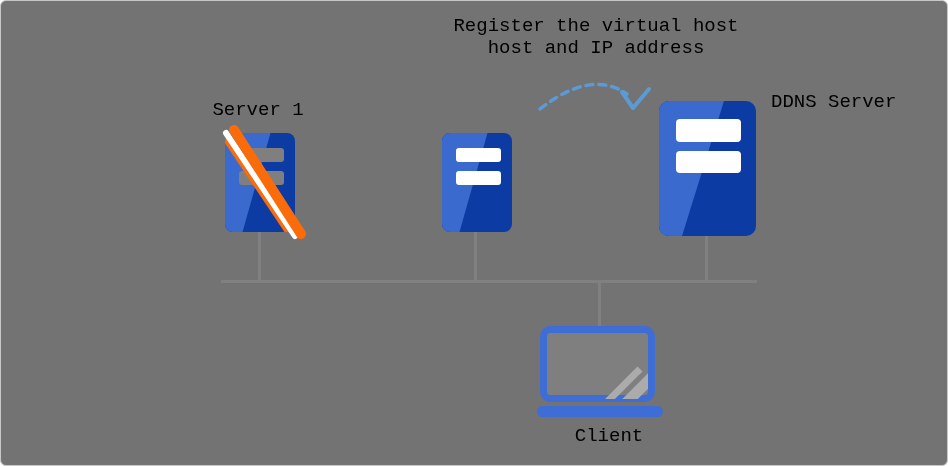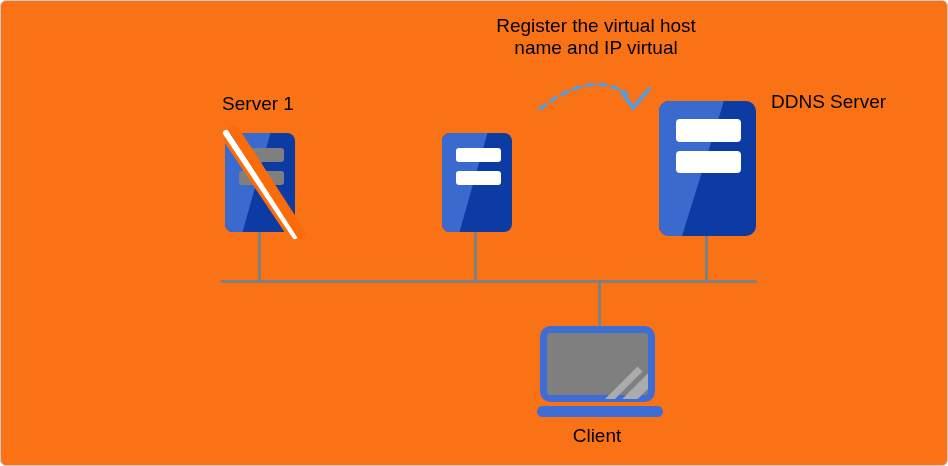--- a/index.html
+++ b/index.html
@@ -1,23 +1,23 @@
 <!DOCTYPE html>
 <html style="--canvas_border: #c8c8c8; --text_color: #000000; --server_light: #3a6acd; --server_dark: #0b3ba3; --bar_white: #ffffff; --bar_gray: #7f7f7f; --slash_orange: #fa6b0a; --slash_white: #ffffff; --wire_gray: #808080; --arrow_blue: #5b9bd5; --laptop_blue: #3e6dd6; --screen_gray: #7f7f7f; --screen_stripe: #ababab;"><head>
 <meta charset="utf-8">
 <style>
   html,body{margin:0;padding:0;background:#fff;}
   .canvas{
     position:relative;
     width:948px;height:466px;
-    background:#f97316;
+    background:#737373;
     border:1px solid var(--canvas_border,#c8c8c8);
     border-radius:6px;
     box-sizing:border-box;
-    font-family:Liberation Sans, sans-serif;
+    font-family:Liberation Mono, monospace;
     color:var(--text_color,#000);
     overflow:hidden;
   }
   .abs{position:absolute;}
   .label{
     font-size:19px;
     line-height:22px;
     text-align:center;
     white-space:nowrap;
   }
@@ -29,30 +29,30 @@
   .wire{background:var(--wire_gray,#808080);}
   svg{display:block;overflow:visible;}
 </style>
 </head>
 <body>
 
 <div class="canvas">
 
   <div class="abs title" style="left:450px;top:14px;width:290px;">
     <div>Register the virtual host</div>
-    <div>name and IP virtual</div>
+    <div>host and IP address</div>
   </div>
 
   <div class="abs wire" style="left:220px;top:279px;width:536px;height:3px;"></div>
   <div class="abs wire" style="left:257px;top:231px;width:3px;height:48px;"></div>
   <div class="abs wire" style="left:473px;top:231px;width:3px;height:48px;"></div>
   <div class="abs wire" style="left:704px;top:235px;width:3px;height:44px;"></div>
   <div class="abs wire" style="left:597px;top:281px;width:3px;height:46px;"></div>
 
-  <div class="abs label" style="left:210px;top:92px;width:94px;">Server 1</div>
+  <div class="abs label" style="left:210px;top:98px;width:94px;">Server 1</div>
   <div class="abs" style="left:224px;top:132px;">
     <svg width="70" height="99" viewBox="0 0 70 99">
       <defs>
           <clipPath id="clip-s1">
             <rect x="0" y="0" width="70" height="99" rx="8"></rect>
           </clipPath>
         </defs>
       <rect width="70" height="99" rx="8" fill="var(--server_dark)"></rect>
       <polygon points="0,0 45.5,0 17.5,99 0,99" clip-path="url(#clip-s1)" fill="var(--server_light)"></polygon>
       <rect x="14" y="15" width="45" height="14" rx="3" fill="var(--bar_gray)"></rect>
@@ -109,15 +109,15 @@
           </clipPath>
         </defs>
       <rect x="9.5" y="8.5" width="108" height="69" rx="7" fill="var(--screen_gray)" stroke="var(--laptop_blue)" stroke-width="7"></rect>
       <g clip-path="url(#clip-screen)">
         <line x1="70" y1="84" x2="106" y2="48" stroke="var(--screen_stripe)" stroke-width="7"></line>
         <line x1="88" y1="86" x2="120" y2="54" stroke="var(--screen_stripe)" stroke-width="11"></line>
       </g>
       <rect x="3" y="85" width="126" height="11" rx="5.5" fill="var(--laptop_blue)"></rect>
     </svg>
   </div>
-  <div class="abs label" style="left:544px;top:424px;width:104px;">Client</div>
+  <div class="abs label" style="left:556px;top:424px;width:104px;">Client</div>
 
 </div>
 
 </body></html>

